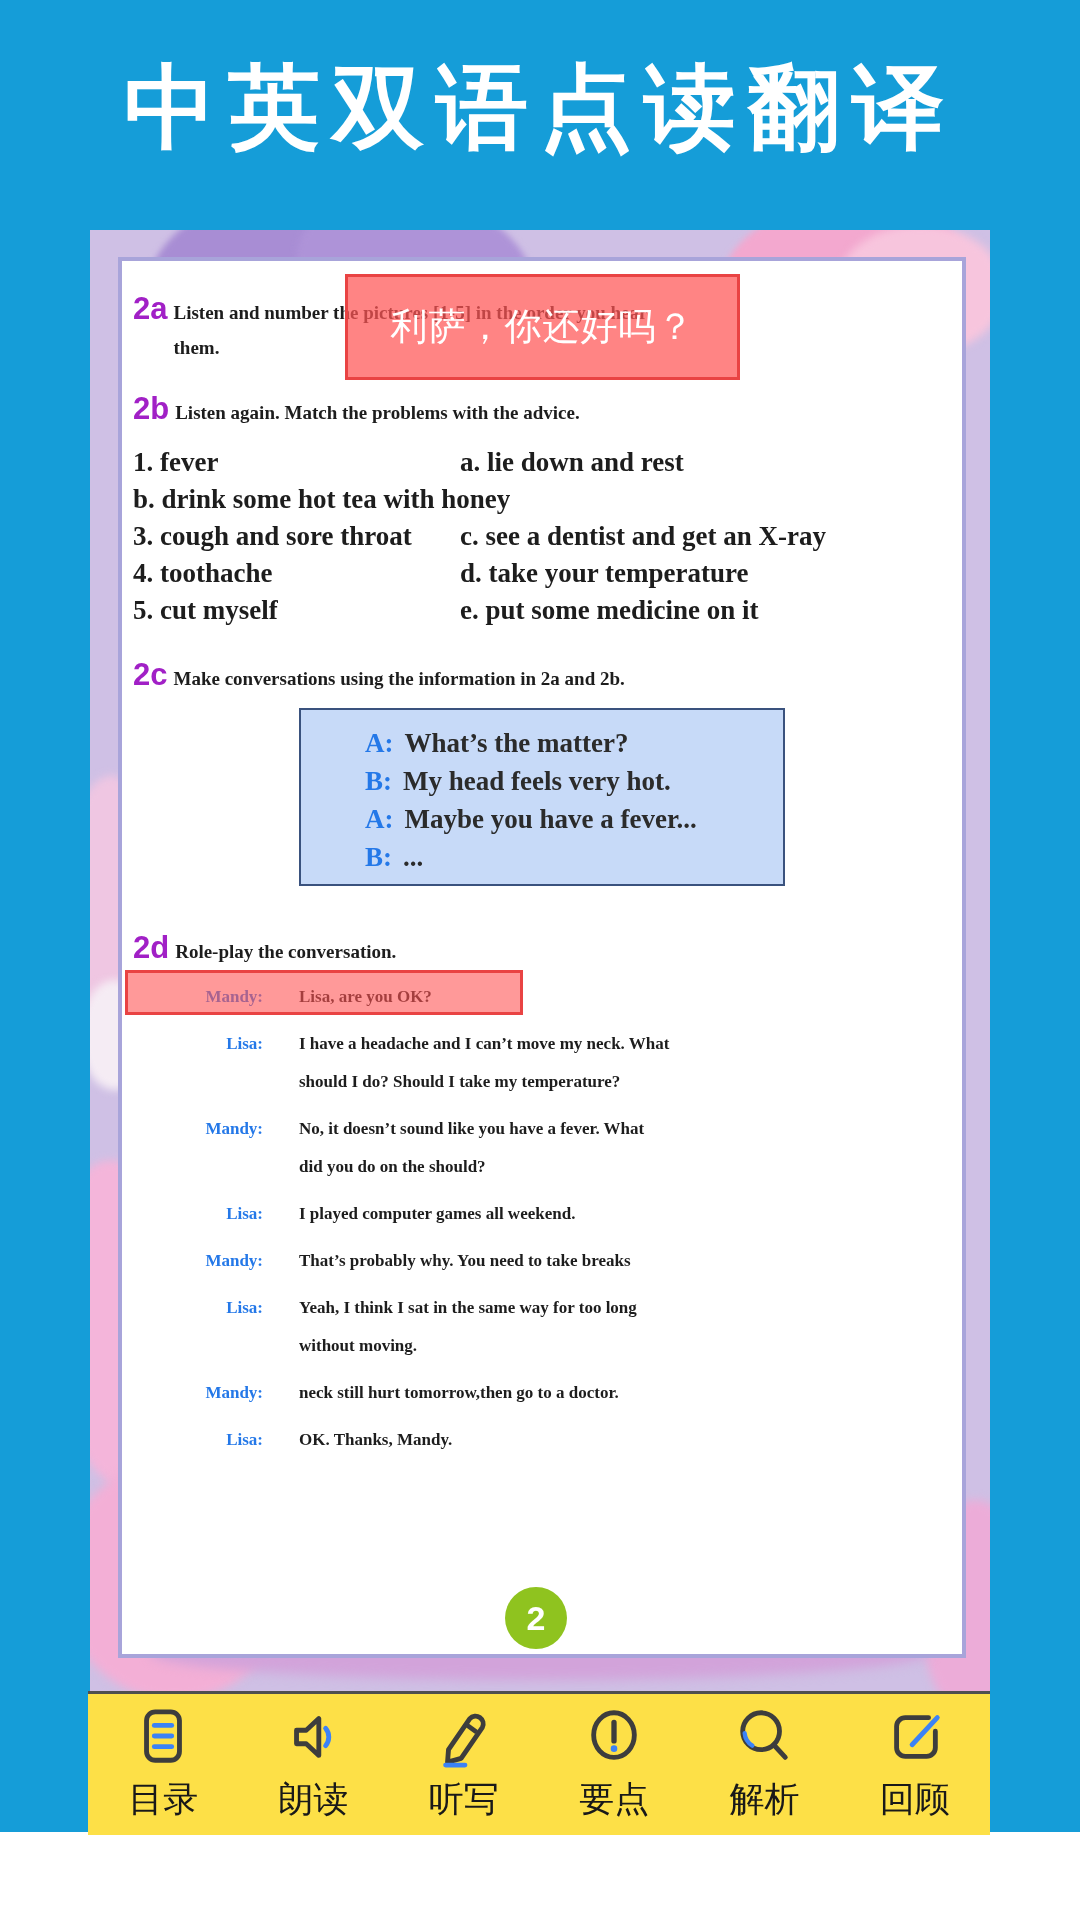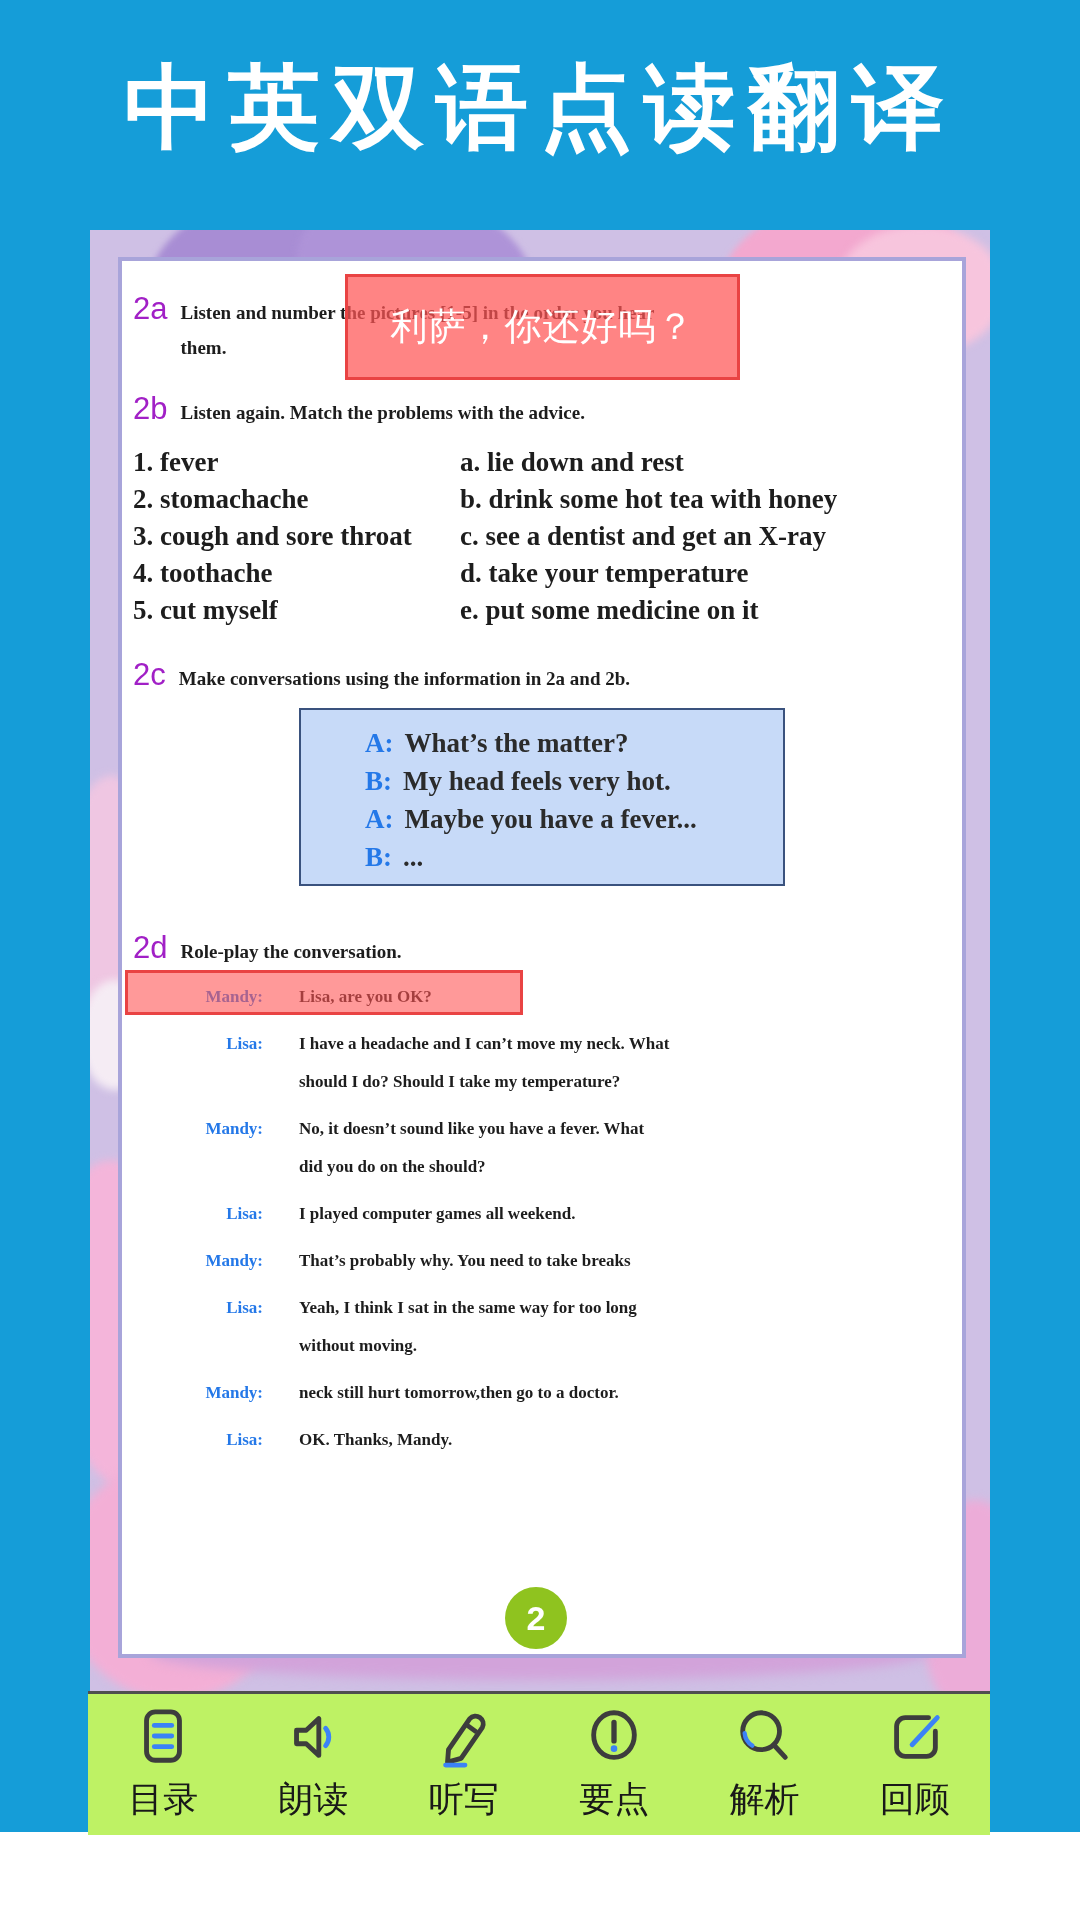--- a/index.html
+++ b/index.html
@@ -22,22 +22,22 @@
   .b6{left:-10px;top:750px;width:70px;height:110px;background:#F5ECF4;filter:blur(4px);}
   .b7{left:-40px;top:930px;width:140px;height:330px;background:#F4B5DA;transform:rotate(-4deg);filter:blur(4px);}
   .b8{left:-30px;top:1230px;width:230px;height:240px;background:#F3AFD6;filter:blur(5px);}
   .b9{left:830px;top:1270px;width:110px;height:220px;background:#ECACD8;filter:blur(5px);}
   .b10{left:60px;top:1395px;width:780px;height:55px;background:#D2A3DA;filter:blur(6px);}
 
   
   .page{position:absolute;left:28px;top:27px;width:848px;height:1401px;background:#ffffff;
     border:4px solid #A8A4DA;box-sizing:border-box;}
   .sec{position:absolute;display:flex;align-items:baseline;}
-  .seclabel{font-family:"Liberation Sans",sans-serif;font-size:31px;font-weight:normal;color:#A120C6;
-    margin-right:13px;flex:none;}
+  .seclabel{font-family:"Liberation Sans",sans-serif;font-size:31px;font-weight:bold;color:#A120C6;
+    margin-right:6px;flex:none;}
   .sectext{font-size:19px;font-weight:600;color:#1d1d1d;line-height:35px;}
   .sec-a{left:11px;top:30px;width:810px;}
   .sec-b{left:11px;top:130px;width:810px;}
   .sec-c{left:11px;top:396px;width:810px;}
   .sec-d{left:11px;top:669px;width:810px;}
 
   
   .tooltip{position:absolute;left:223px;top:13px;width:395px;height:106px;z-index:4;
     background:rgba(255,85,85,0.72);border:3px solid #E94343;box-sizing:border-box;
     display:flex;align-items:center;justify-content:center;}
@@ -65,21 +65,21 @@
   
   .hl-box{position:absolute;left:3px;top:709px;width:398px;height:45px;z-index:4;
     background:rgba(255,85,85,0.60);border:3px solid #E94343;box-sizing:border-box;}
 
   
   .pagenum{position:absolute;left:383px;top:1326px;width:62px;height:62px;border-radius:50%;
     background:#8FC31F;color:#fff;display:flex;align-items:center;justify-content:center;
     font-family:"Liberation Sans",sans-serif;font-size:34px;font-weight:bold;}
 
   
-  .toolbar{position:absolute;left:88px;top:1691px;width:902px;height:141px;background:#bef264;
+  .toolbar{position:absolute;left:88px;top:1691px;width:902px;height:141px;background:#fde047;
     border-top:3px solid #4F4F4F;box-sizing:content-box;display:flex;}
   .tb{flex:1;display:flex;flex-direction:column;align-items:center;padding-top:12px;cursor:pointer;}
   .tb svg{width:62px;height:62px;}
   .tlabel{margin-top:8px;font-family:"Liberation Sans",sans-serif;font-size:35px;font-weight:500;color:#191919;}
 </style>
 </head>
 <body>
 
 <div class="root">
 
@@ -115,21 +115,20 @@
         <span class="seclabel">2b</span>
         <div class="sectext">Listen again. Match the problems with the advice.</div>
       </div>
 
       <div class="matchlist">
         <div class="mrow">
           <div class="prob">1. fever</div>
           <div class="adv">a. lie down and rest</div>
         </div>
         <div class="mrow">
-          <div class="prob">2. stomachache</div>
           <div class="adv">b. drink some hot tea with honey</div>
         </div>
         <div class="mrow">
           <div class="prob">3. cough and sore throat</div>
           <div class="adv">c. see a dentist and get an X-ray</div>
         </div>
         <div class="mrow">
           <div class="prob">4. toothache</div>
           <div class="adv">d. take your temperature</div>
         </div>

